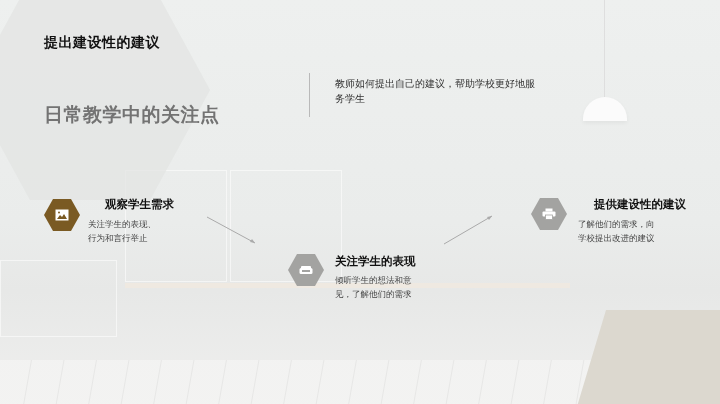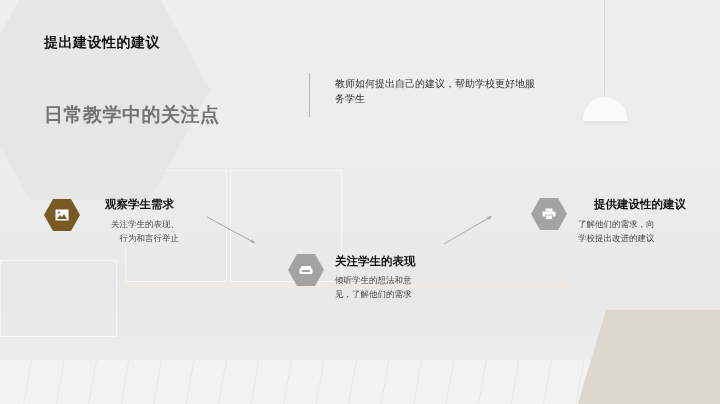--- a/index.html
+++ b/index.html
@@ -51,21 +51,21 @@
 
 <div class="item">
   <div class="hex" style="left:44px;top:199px;background:#7a5a23;">
     <svg viewBox="0 0 14 12">
         <rect x="0.5" y="0.5" width="13" height="11" fill="#fff"></rect>
         <path d="M2 10 L5 6 L7 8 L9 5 L12 10 Z" fill="#7a5a23"></path>
         <circle cx="4" cy="3.5" r="1" fill="#7a5a23"></circle>
       </svg>
   </div>
   <div class="item-title" style="left:93px;top:197px;margin-left:12px;">观察学生需求</div>
-  <div class="item-text" style="left:104px;top:217px;width:75px;text-align:right;">关注学生的表现、行为和言行举止</div>
+  <div class="item-text" style="left:88px;top:217px;width:75px;">关注学生的表现、行为和言行举止</div>
 </div>
 
 <svg class="arrow" style="left:205px;top:215px;" width="55" height="32">
   <line x1="2" y1="2" x2="50" y2="28" stroke="#aaa" stroke-width="1"></line>
   <path d="M50 28 L45 27 L47 24 Z" fill="#aaa"></path>
 </svg>
 
 <div class="item">
   <div class="hex" style="left:288px;top:254px;background:#a3a3a1;">
     <svg viewBox="0 0 14 12">

